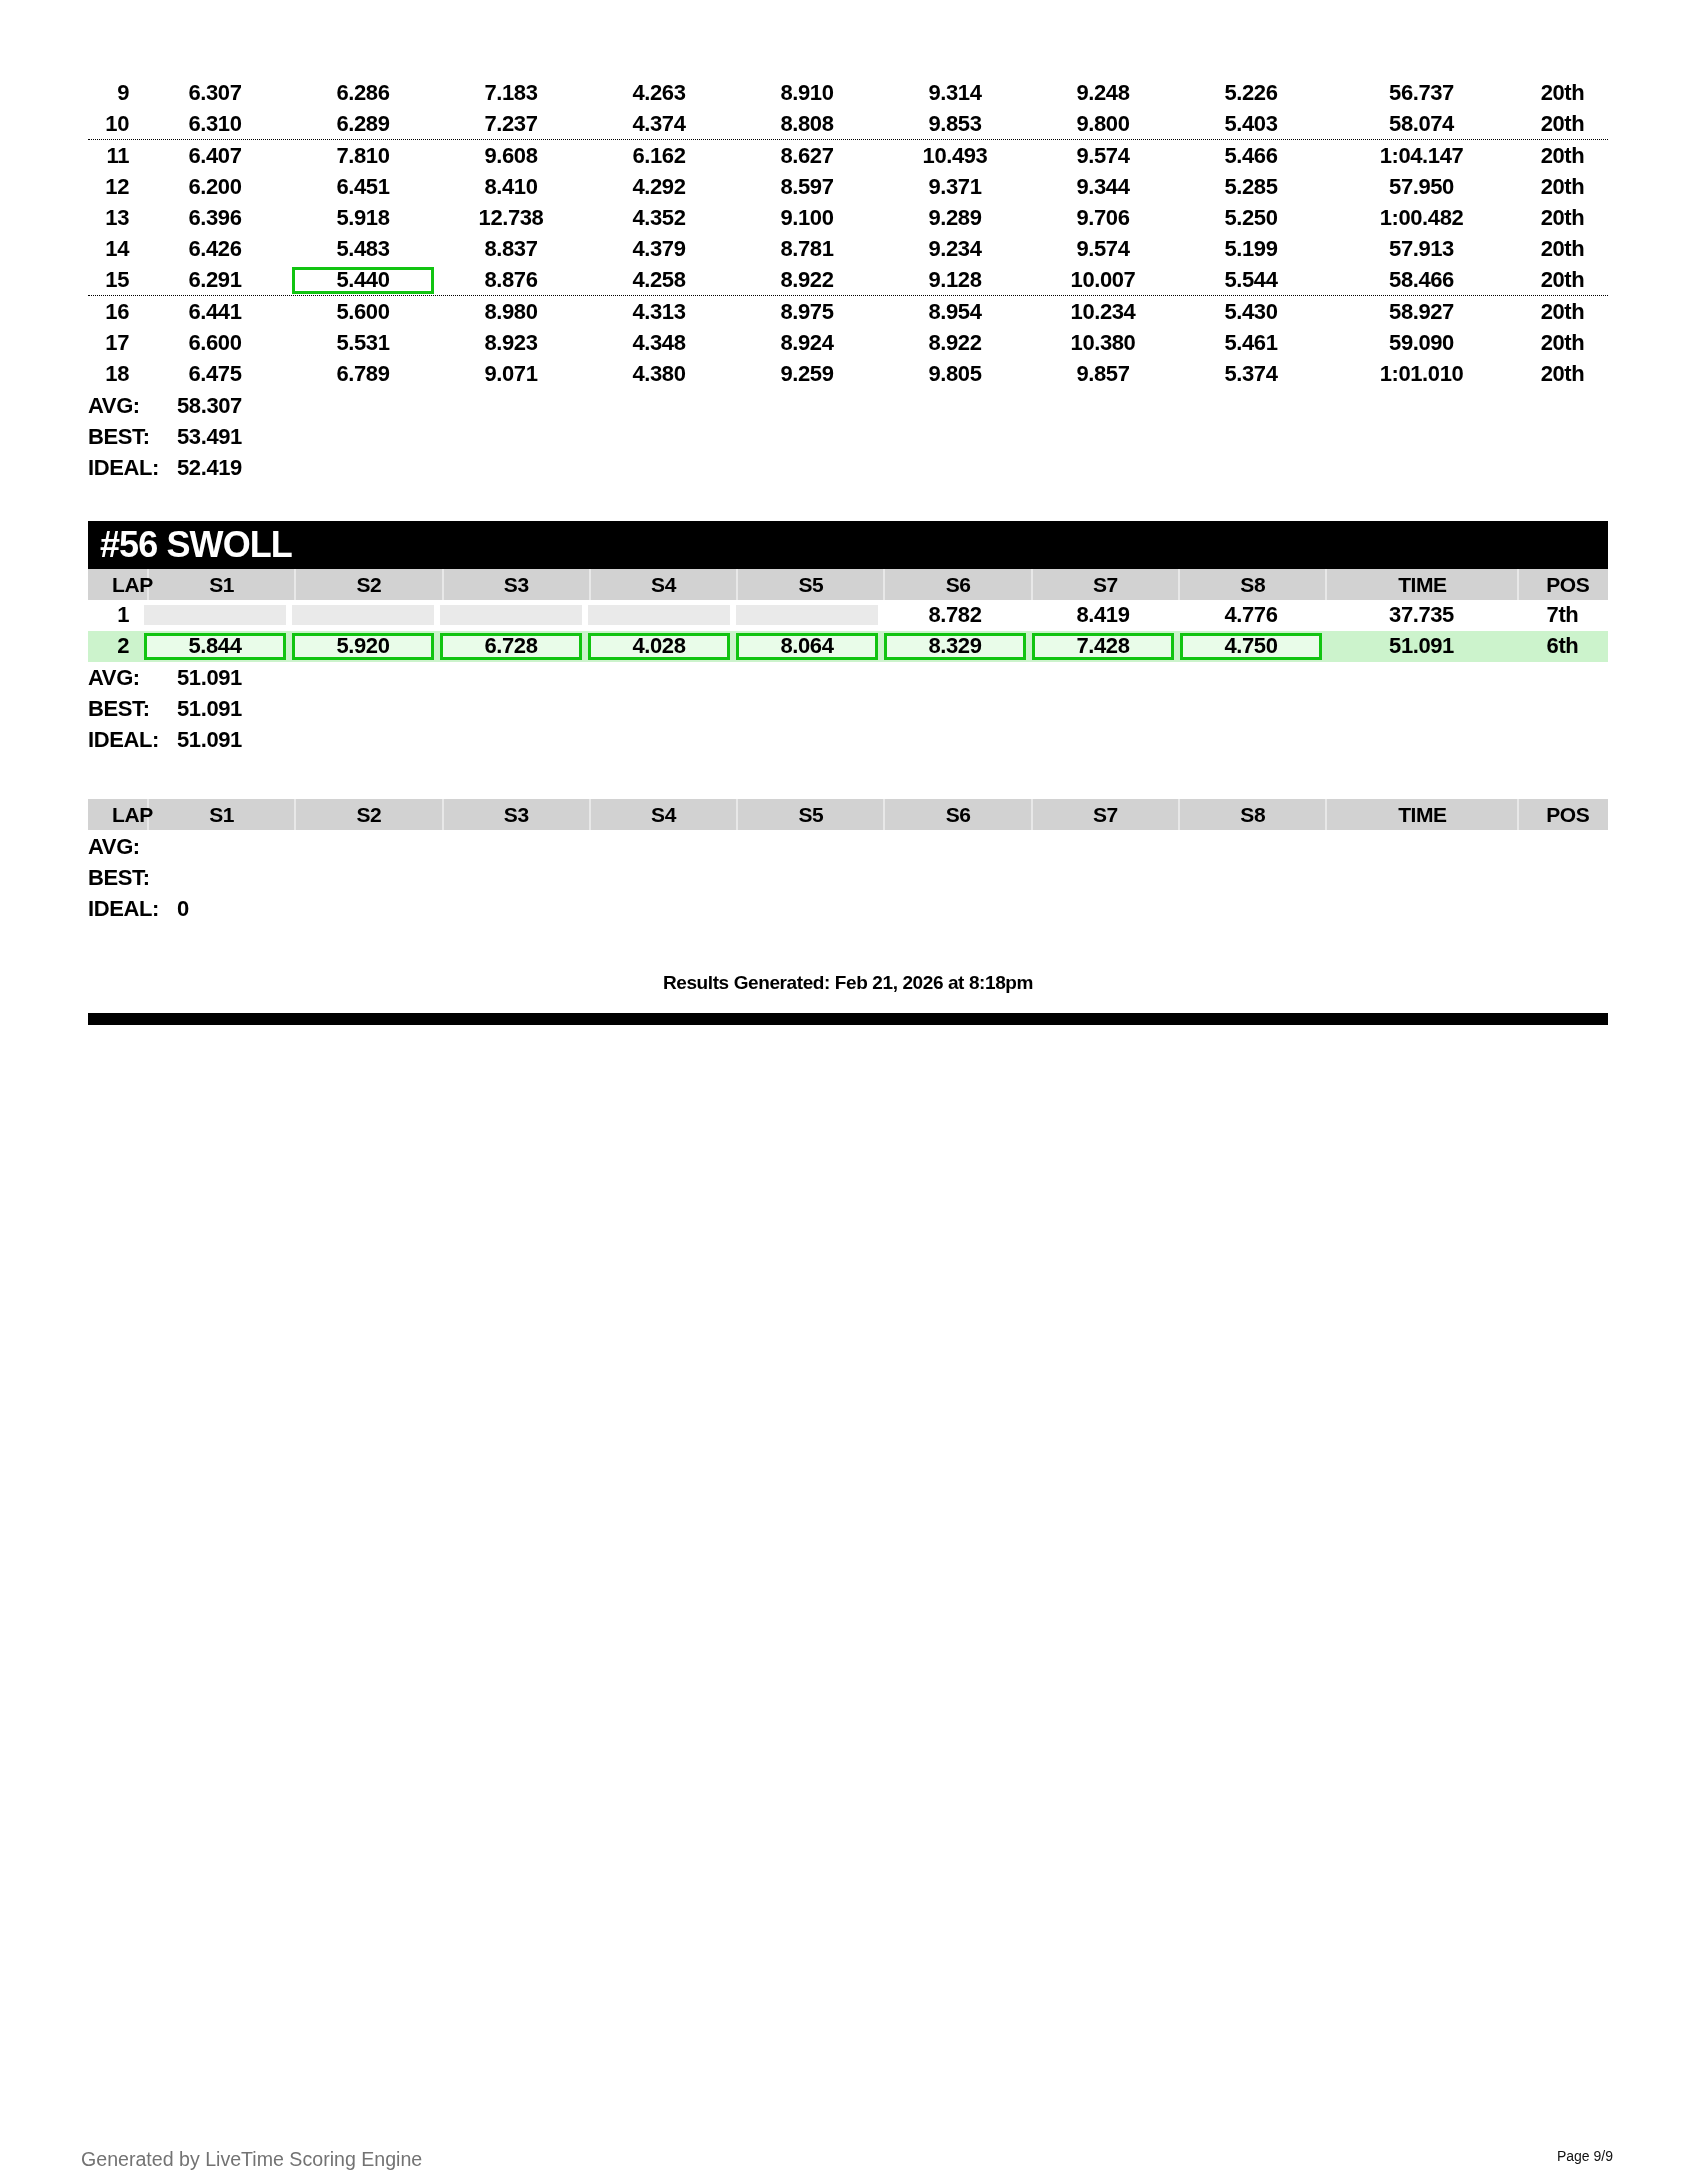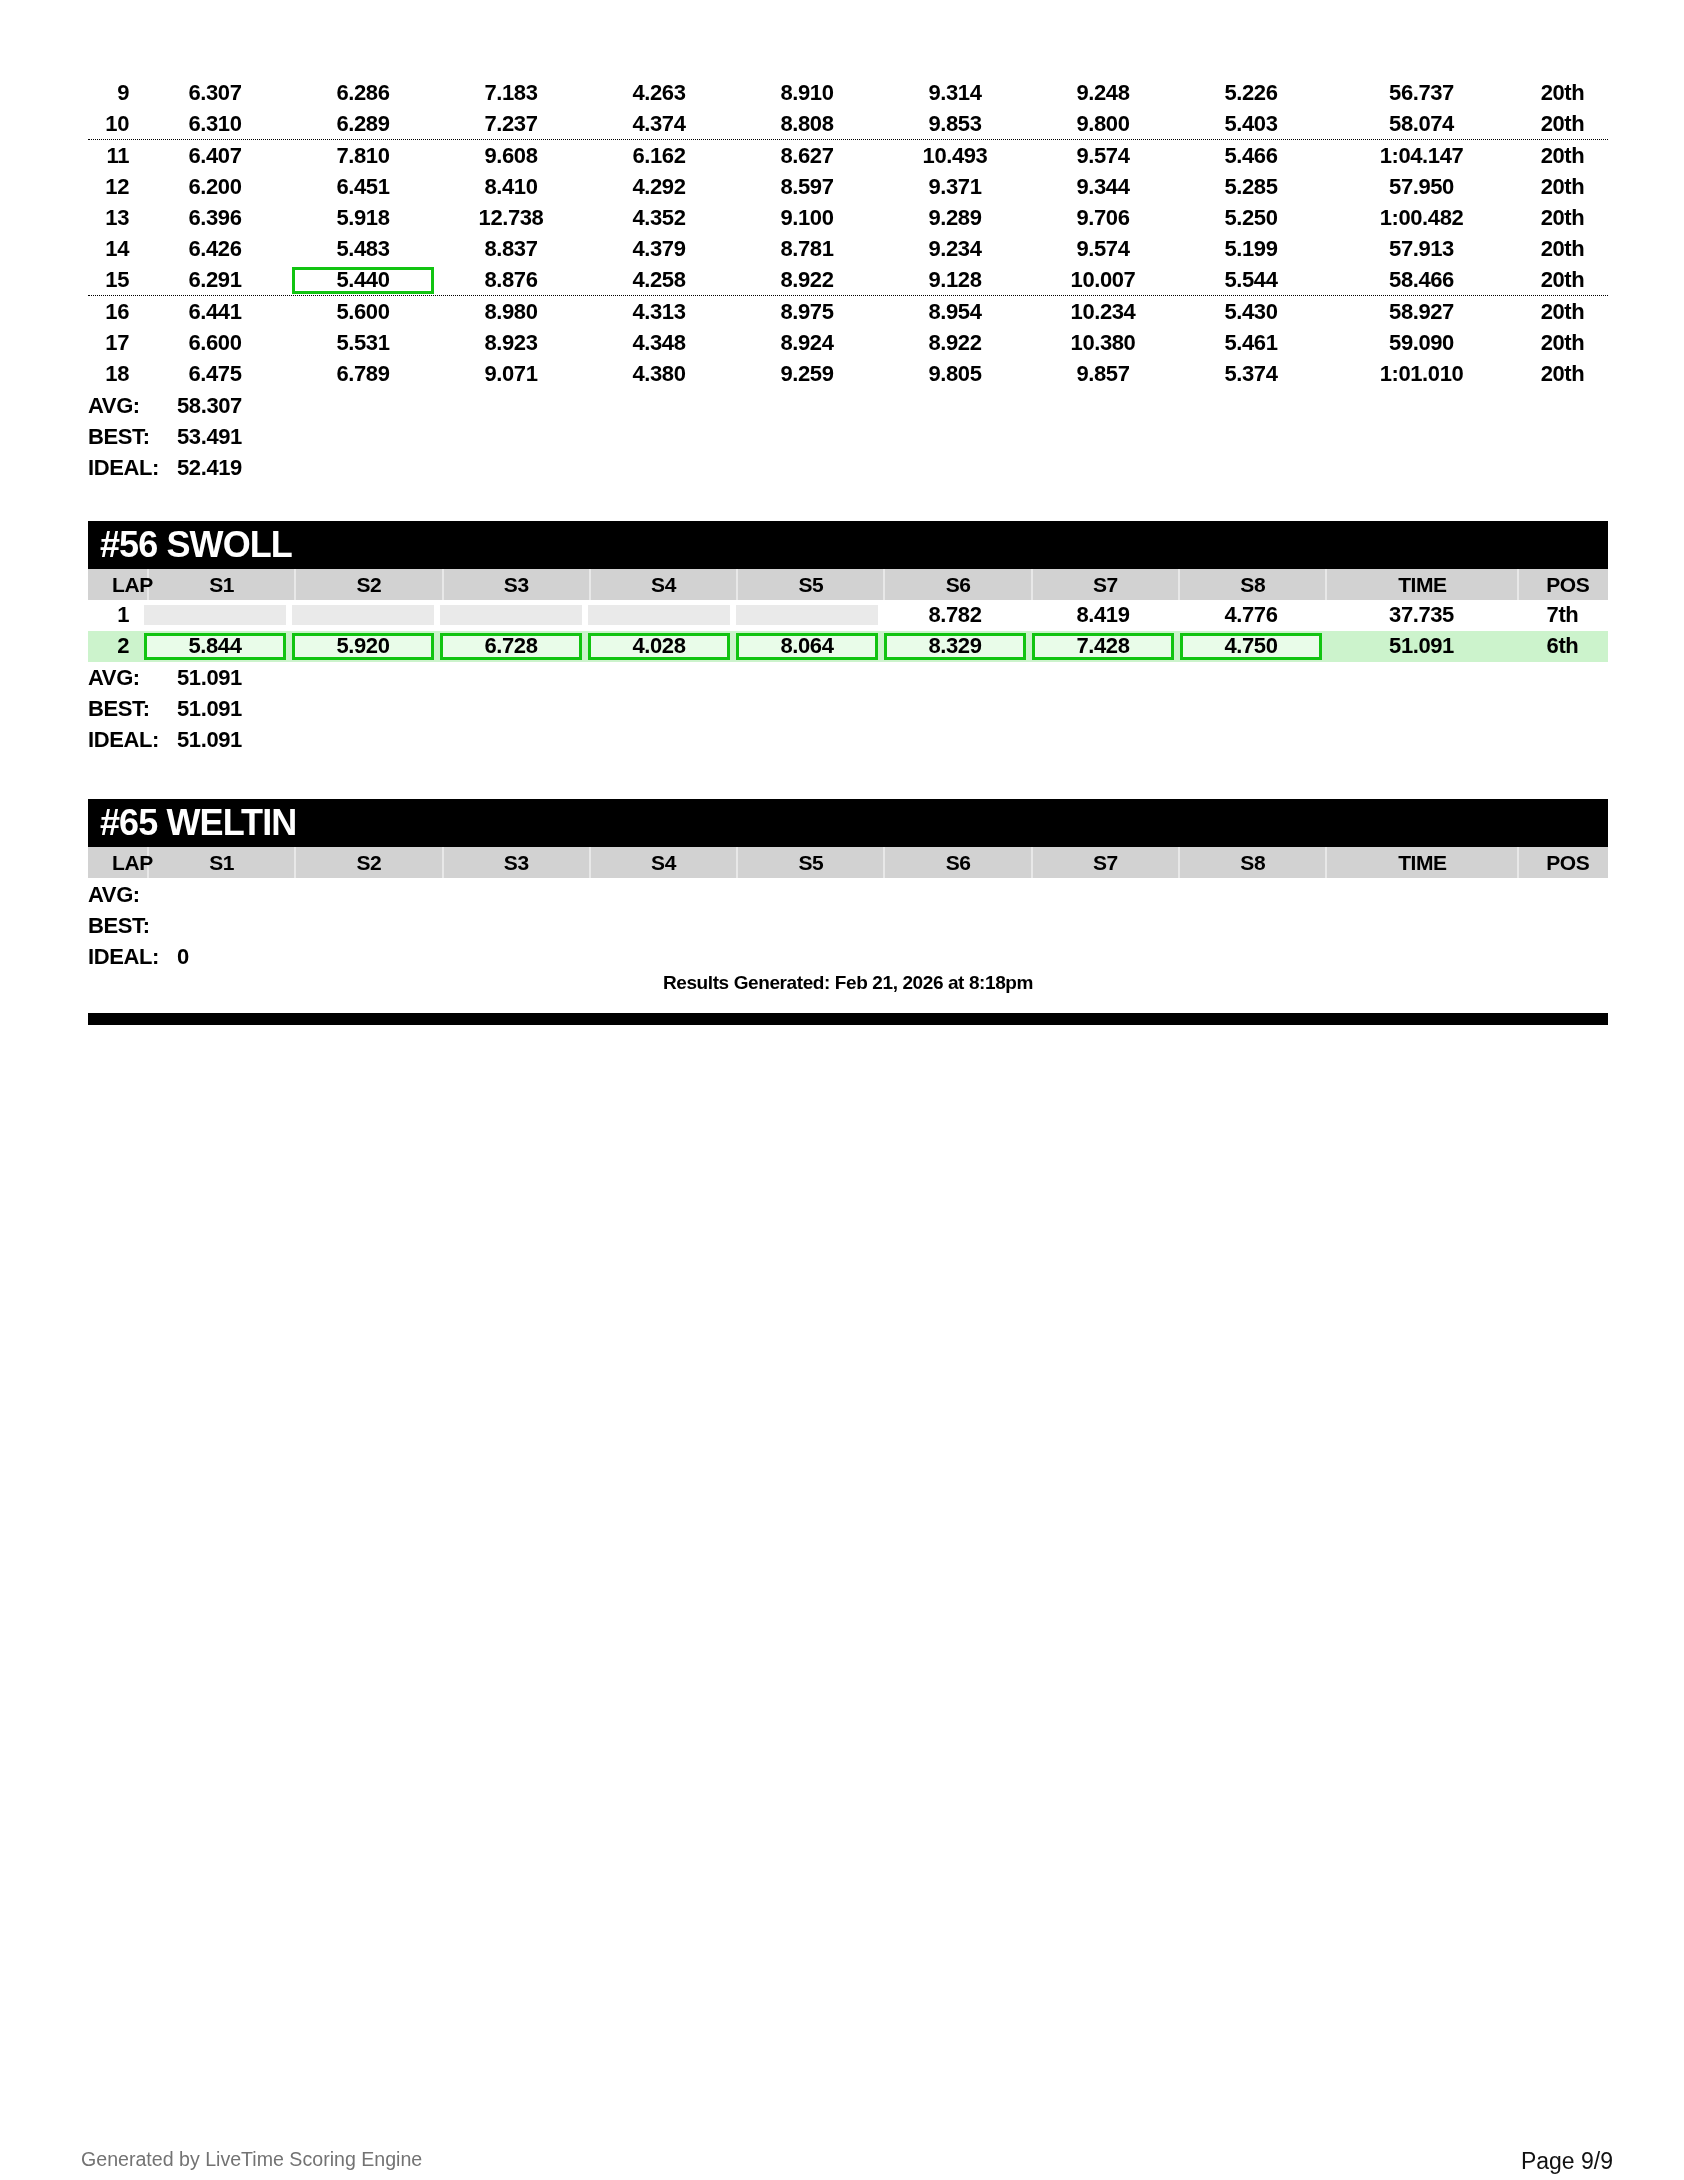--- a/index.html
+++ b/index.html
@@ -69,21 +69,21 @@
     text-align:center;font-weight:bold;font-size:19px;letter-spacing:-0.4px;
   }
 
   
   .footer-left{
     position:absolute;left:81px;top:2148px;
     font-size:19.6px;font-weight:normal;color:#737373;
   }
   .footer-right{
     position:absolute;right:72px;top:2148px;
-    font-size:23px;font-weight:normal;color:#111;text-align:right;
+    font-size:14px;font-weight:normal;color:#111;text-align:right;
   }
 </style>
 </head>
 <body>
 
 <div class="page">
   <div class="content">
 
     <section class="table-block" id="block-laps">
       <div class="rows">
@@ -555,23 +555,20 @@
             <span class="sval">51.091</span>
           </div>
           <div class="srow">
             <span class="slabel">IDEAL:</span>
             <span class="sval">51.091</span>
           </div>
         </div>
     </section>
 
     <section class="table-block" id="block-weltin">
-      <div class="tbar">
-        <span>#65 WELTIN</span>
-      </div>
       <div class="hdr">
           <div class="hcell c-lap">LAP</div>
           <div class="hcell c-s">S1</div>
           <div class="hcell c-s">S2</div>
           <div class="hcell c-s">S3</div>
           <div class="hcell c-s">S4</div>
           <div class="hcell c-s">S5</div>
           <div class="hcell c-s">S6</div>
           <div class="hcell c-s">S7</div>
           <div class="hcell c-s">S8</div>

